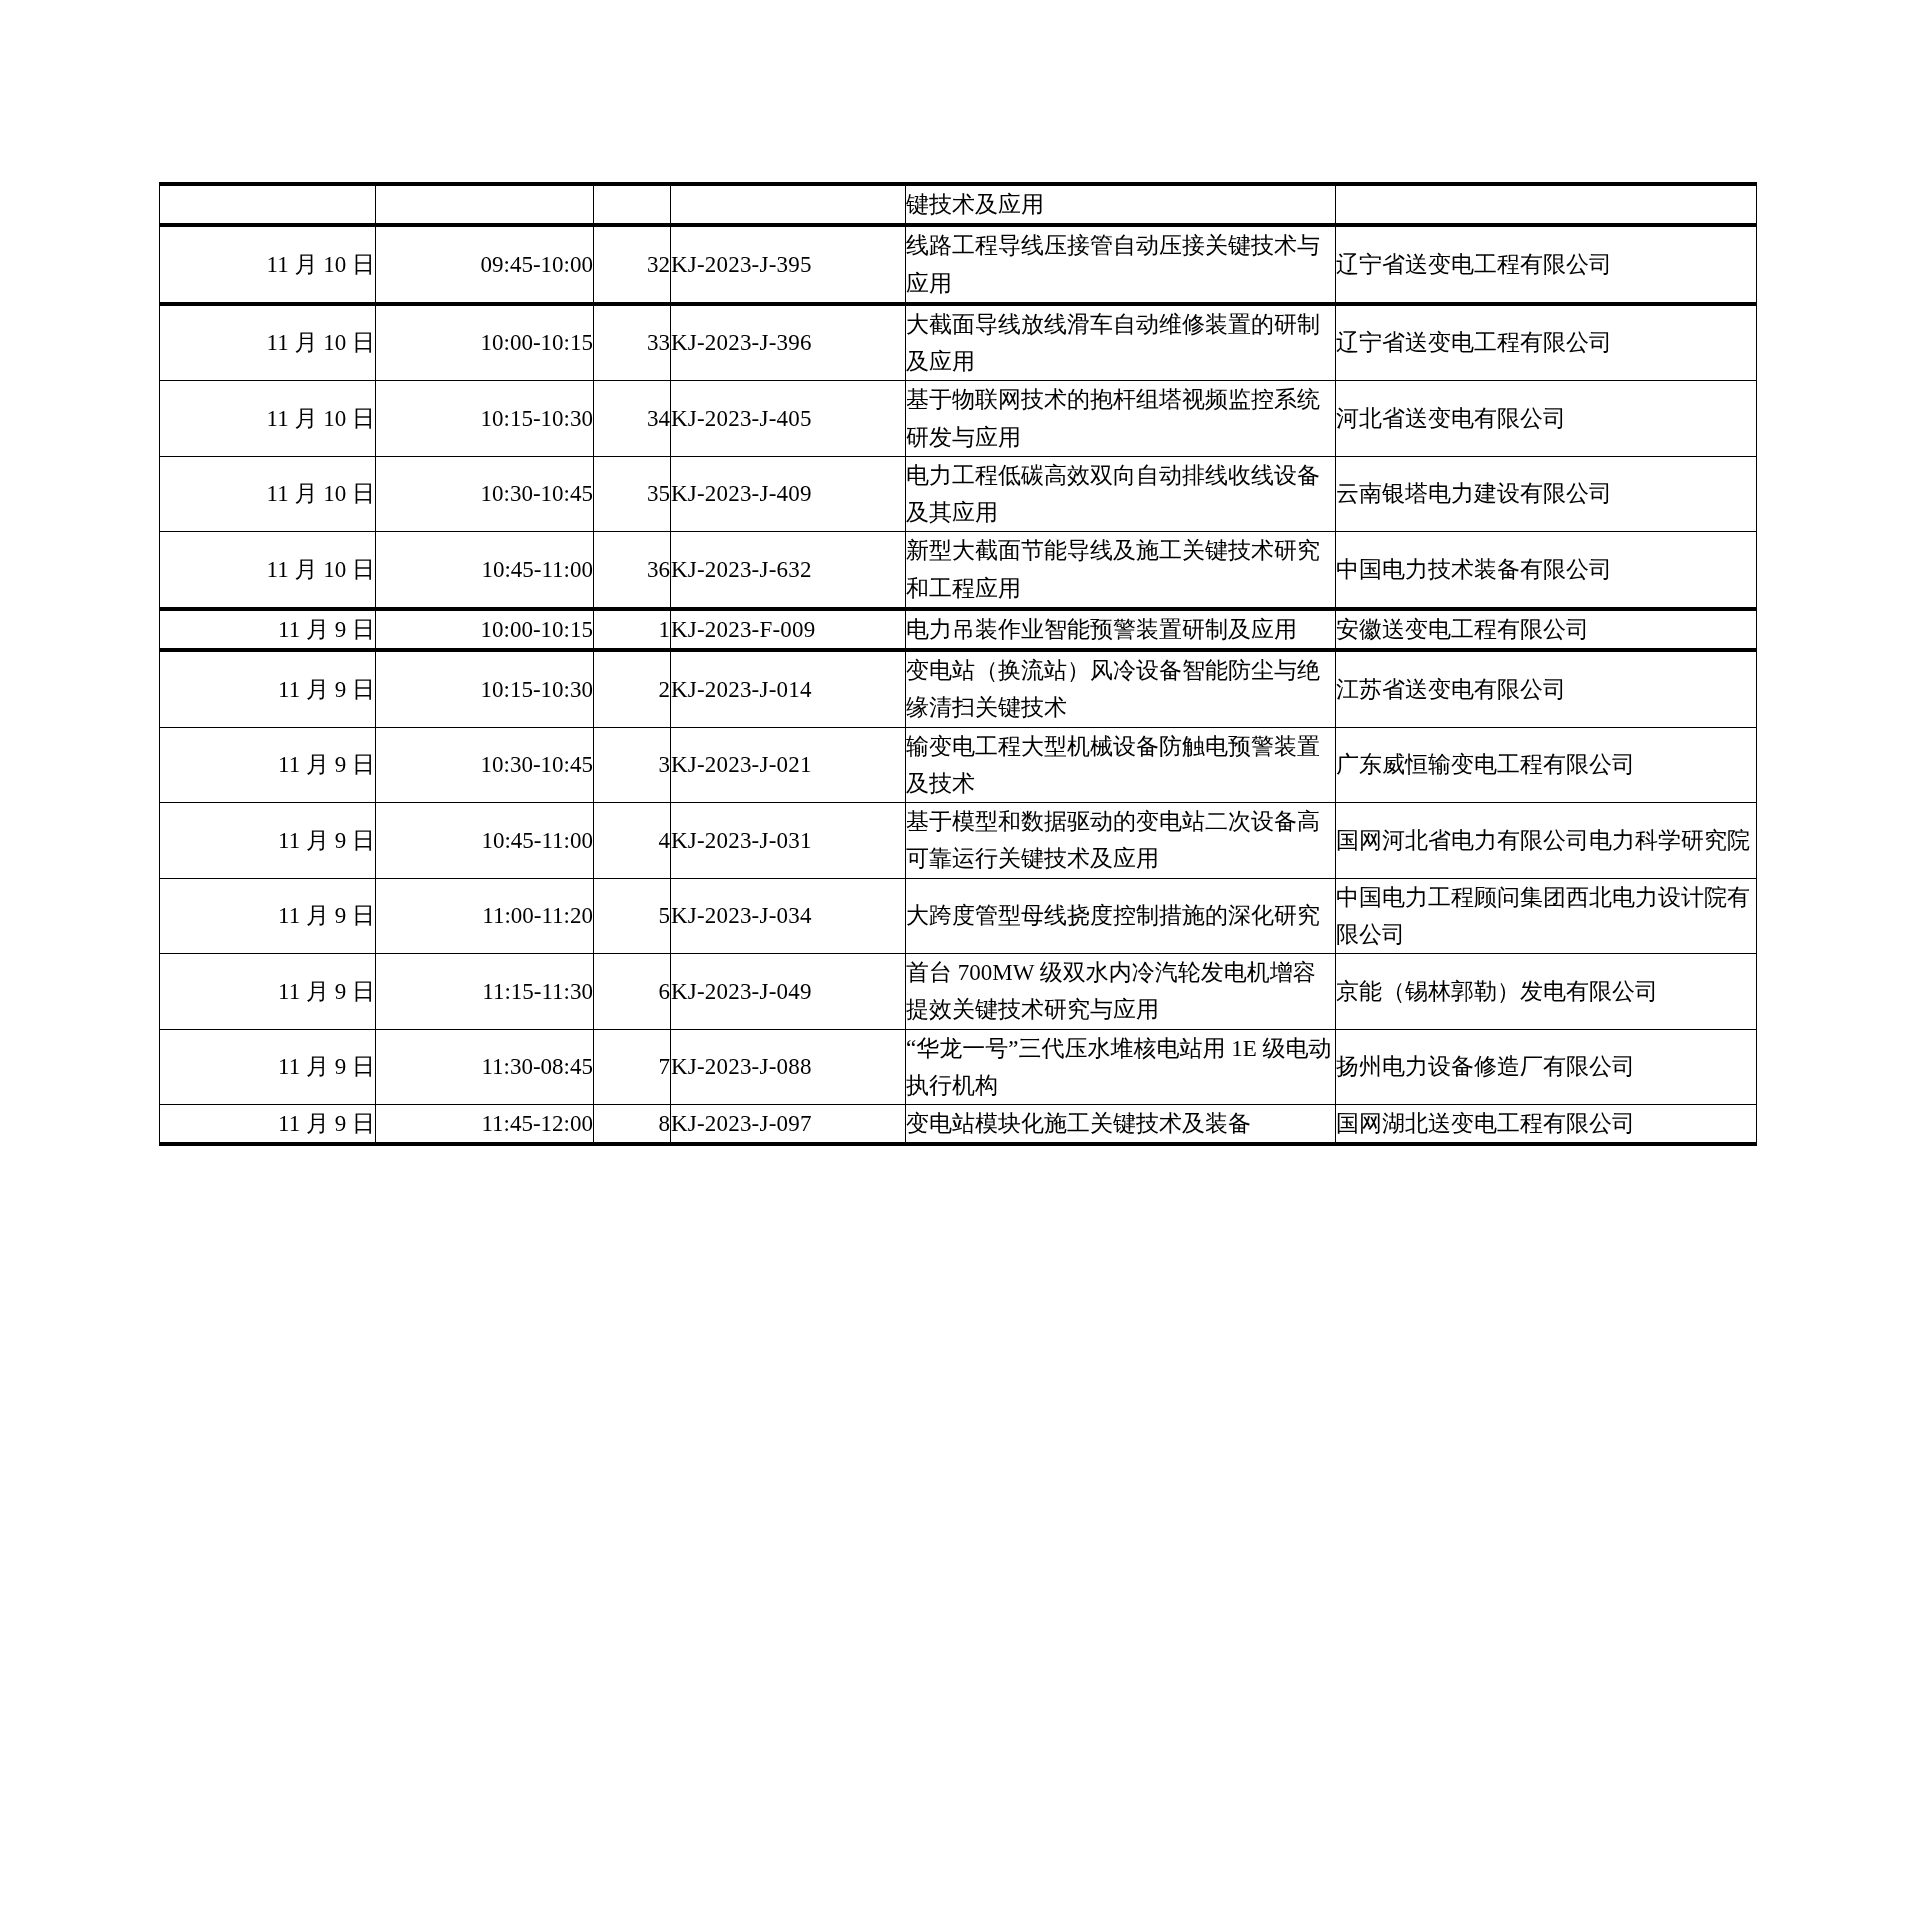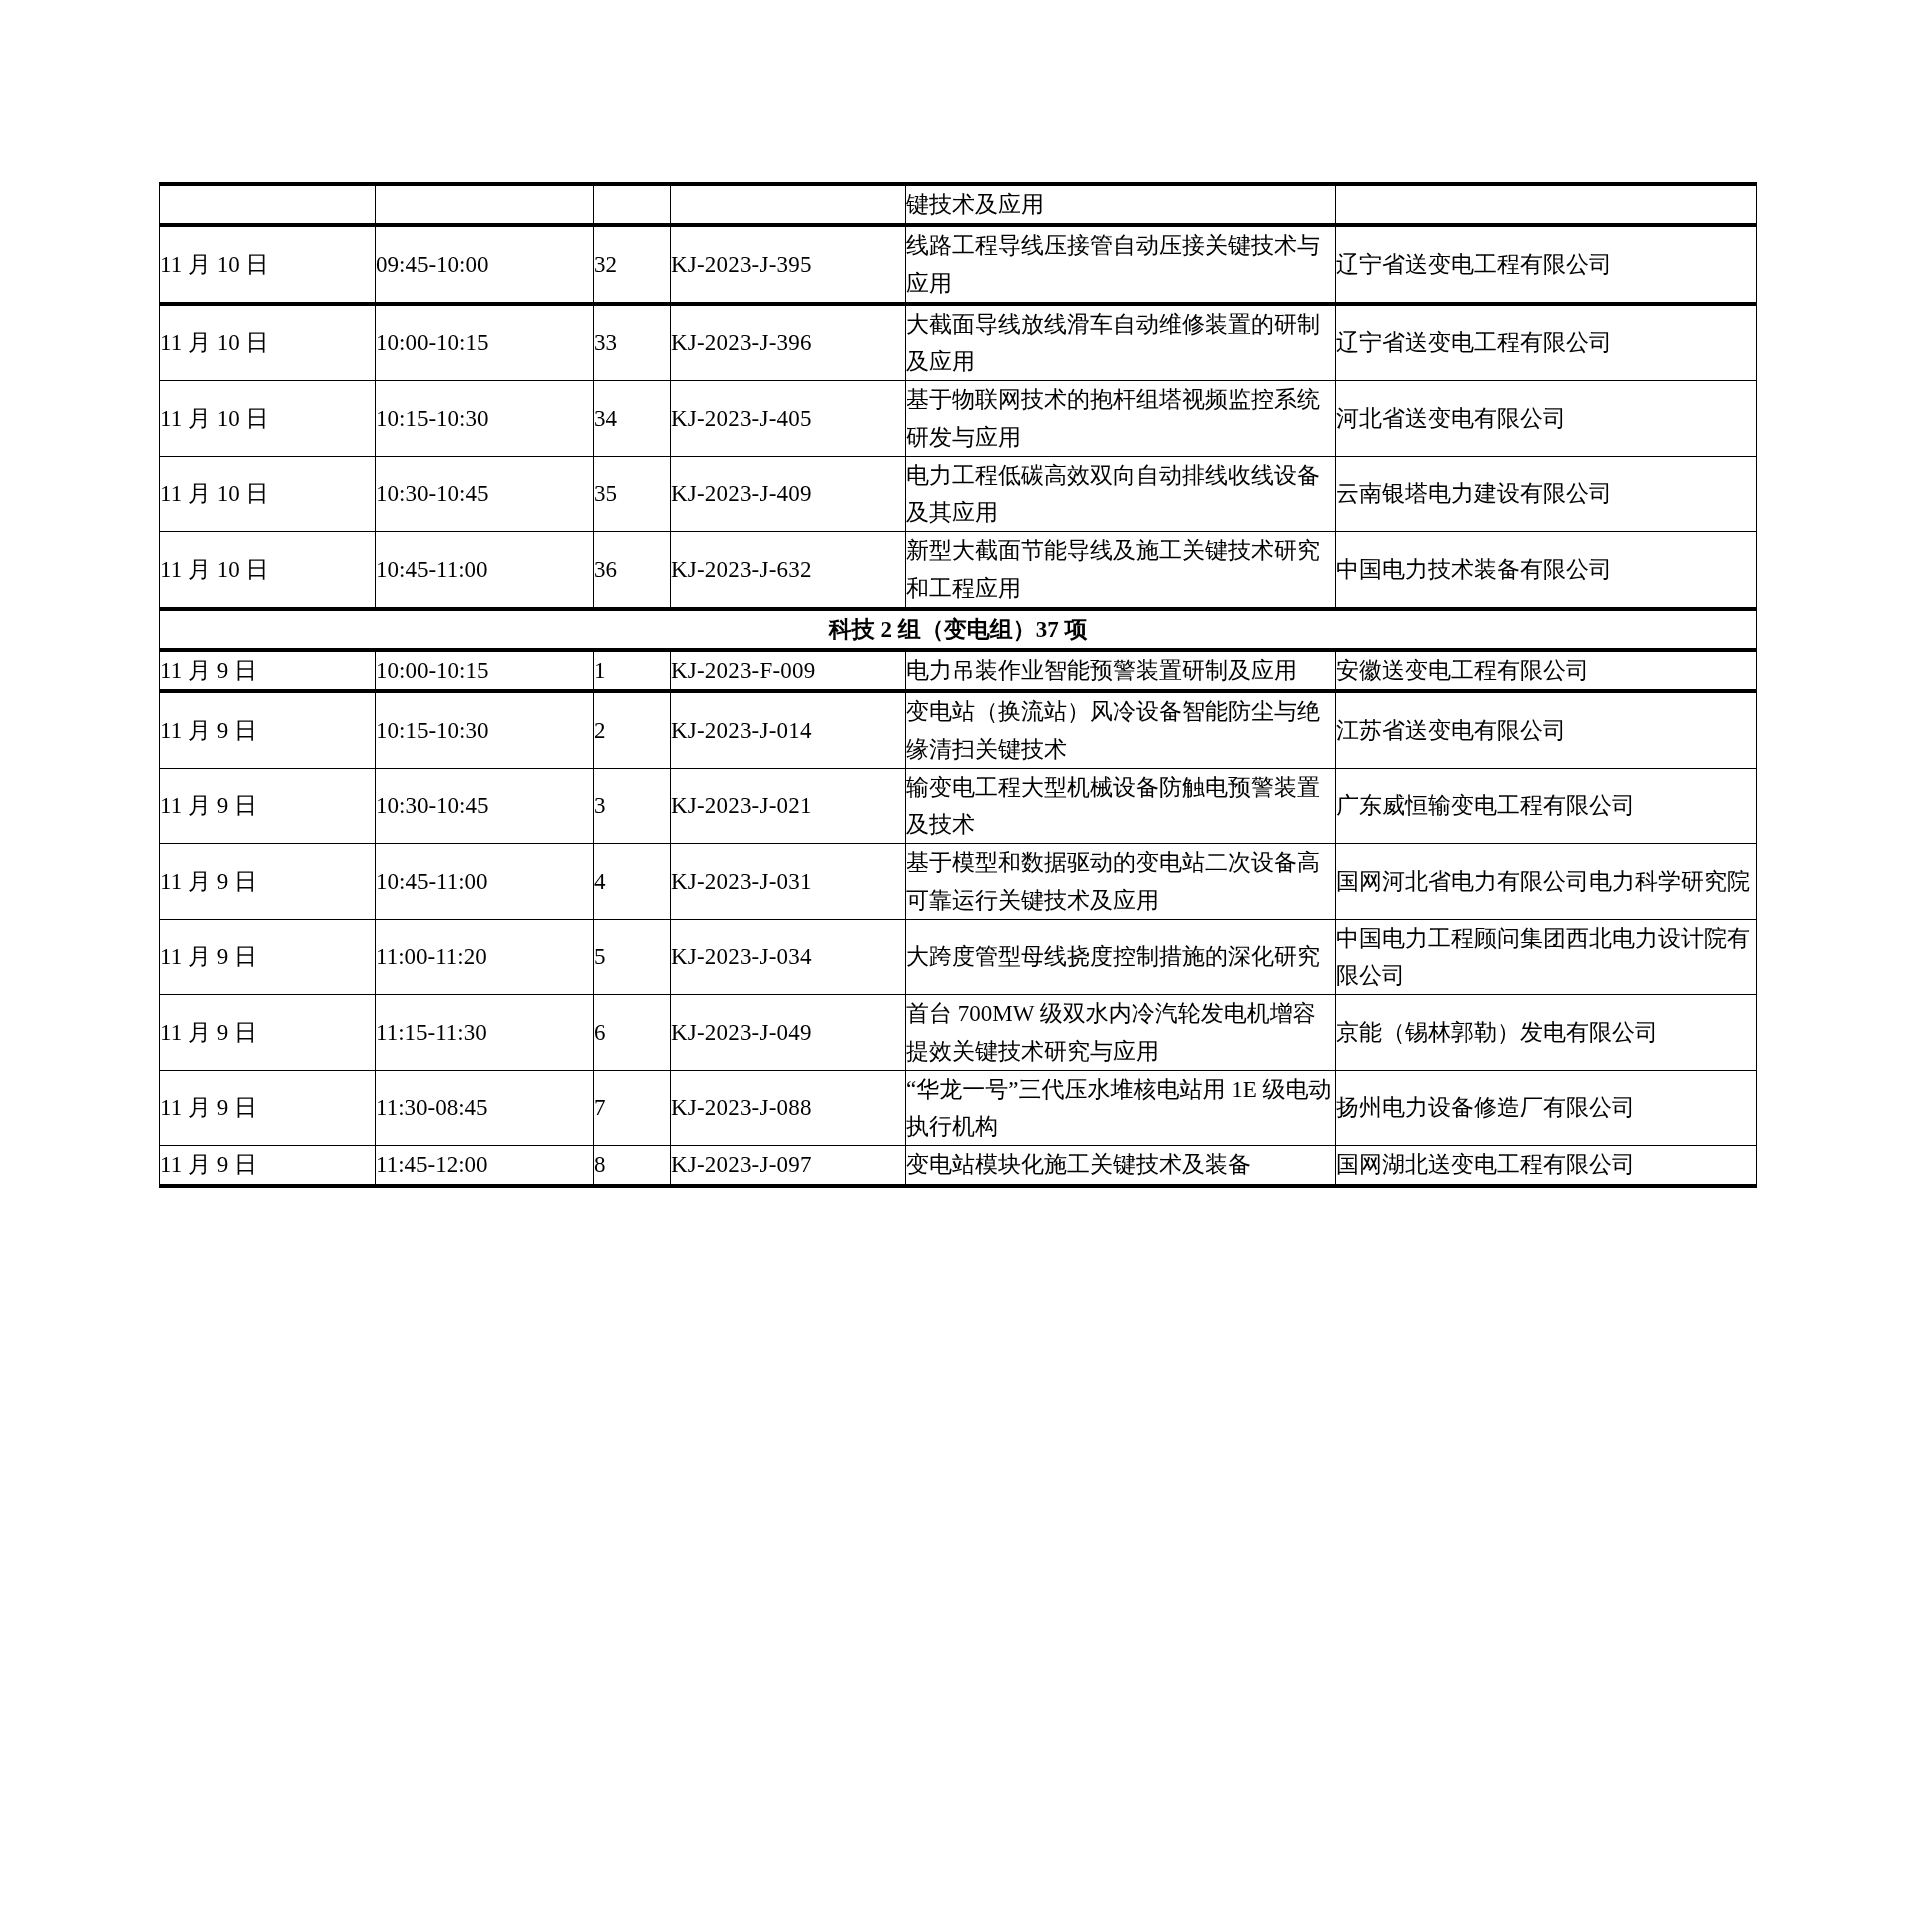--- a/index.html
+++ b/index.html
@@ -45,21 +45,21 @@
   col.c-seq   { width: 77px; }
   col.c-code  { width: 235px; }
   col.c-name  { width: 430px; }
   col.c-unit  { width: 421px; }
 
   
   .rule-top    { border-top-width: 4.6px !important; }
   .rule-bottom { border-bottom-width: 4.6px !important; }
 
   .cell-center {
-    text-align: left;
+    text-align: right;
     padding: 13px 3.9px;
   }
   .cell-left {
     text-align: left;
     padding: 13px 9.2px 13px 10.8px;
   }
   .cell-pad-tall {
     padding-top: 20px;
     padding-bottom: 20px;
   }
@@ -156,23 +156,20 @@
 
       <tr>
         <td class="cell-center rule-bottom">11 月 10 日</td>
         <td class="cell-center rule-bottom">10:45-11:00</td>
         <td class="cell-center rule-bottom">36</td>
         <td class="code-cell rule-bottom">KJ-2023-J-632</td>
         <td class="cell-left rule-bottom">新型大截面节能导线及施工关键技术研究和工程应用</td>
         <td class="cell-left rule-bottom">中国电力技术装备有限公司</td>
       </tr>
 
-      <tr>
-        <td class="section-banner-cell rule-top rule-bottom" colspan="6">科技 2 组（变电组）37 项</td>
-      </tr>
 
 
       <tr>
         <td class="cell-center rule-top">11 月 9 日</td>
         <td class="cell-center rule-top">10:00-10:15</td>
         <td class="cell-center rule-top">1</td>
         <td class="code-cell rule-top">KJ-2023-F-009</td>
         <td class="cell-left rule-top">电力吊装作业智能预警装置研制及应用</td>
         <td class="cell-left rule-top">安徽送变电工程有限公司</td>
       </tr>

